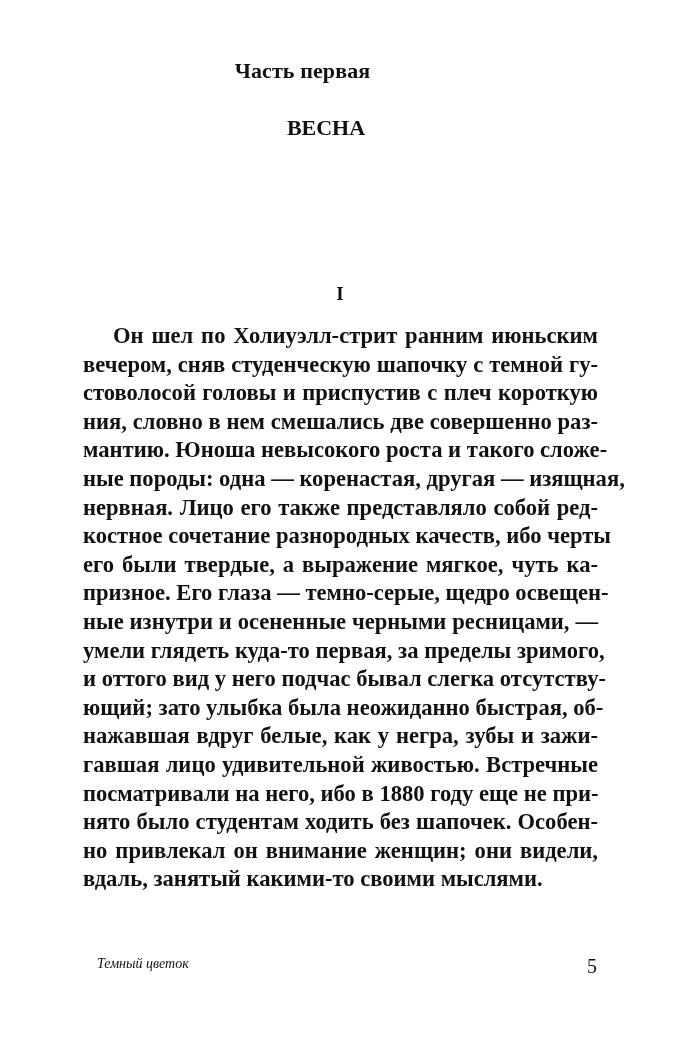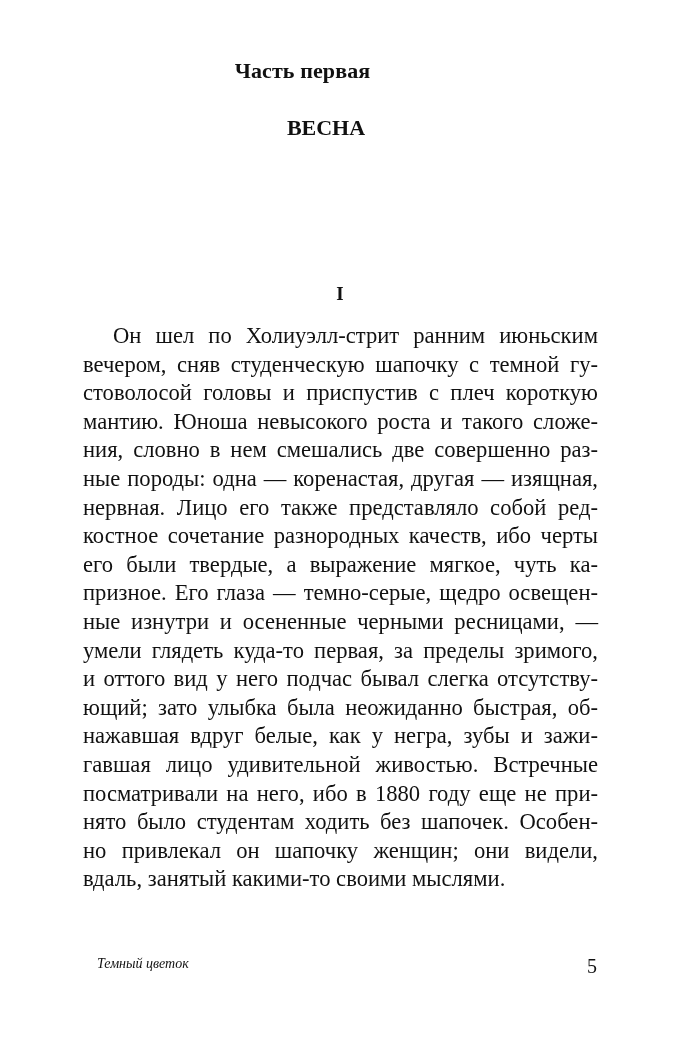--- a/index.html
+++ b/index.html
@@ -52,20 +52,21 @@
       width: 515px;
       font-size: 22.6px;
       line-height: 28.6px;
     }
     .line {
       display: block;
       white-space: nowrap;
       text-align: justify;
       text-align-last: justify;
       height: 28.6px;
+      font-weight: bold;
     }
     .line.indent { padding-left: 30px; }
     .line.last { text-align-last: left; }
     .footer-title {
       position: absolute;
       top: 956px;
       left: 97px;
       font-style: italic;
       font-size: 14px;
     }
@@ -81,34 +82,34 @@
 
 <div class="page">
   <div class="part-title">Часть первая</div>
   <div class="section-title">ВЕСНА</div>
   <div class="chapter-num">I</div>
 
   <div class="body-text">
     <span class="line indent">Он шел по Холиуэлл-стрит ранним июньским</span>
     <span class="line">вечером, сняв студенческую шапочку с темной гу-</span>
     <span class="line">стоволосой головы и приспустив с плеч короткую</span>
+    <span class="line">ния, словно в нем смешались две совершенно раз-</span>
     <span class="line">мантию. Юноша невысокого роста и такого сложе-</span>
-    <span class="line">ния, словно в нем смешались две совершенно раз-</span>
     <span class="line">ные породы: одна — коренастая, другая — изящная,</span>
     <span class="line">нервная. Лицо его также представляло собой ред-</span>
     <span class="line">костное сочетание разнородных качеств, ибо черты</span>
     <span class="line">его были твердые, а выражение мягкое, чуть ка-</span>
     <span class="line">призное. Его глаза — темно-серые, щедро освещен-</span>
     <span class="line">ные изнутри и осененные черными ресницами, —</span>
     <span class="line">умели глядеть куда-то первая, за пределы зримого,</span>
     <span class="line">и оттого вид у него подчас бывал слегка отсутству-</span>
     <span class="line">ющий; зато улыбка была неожиданно быстрая, об-</span>
     <span class="line">нажавшая вдруг белые, как у негра, зубы и зажи-</span>
     <span class="line">гавшая лицо удивительной живостью. Встречные</span>
     <span class="line">посматривали на него, ибо в 1880 году еще не при-</span>
     <span class="line">нято было студентам ходить без шапочек. Особен-</span>
-    <span class="line">но привлекал он шапочку женщин; они видели,</span>
+    <span class="line">но привлекал он внимание женщин; они видели,</span>
     <span class="line last">вдаль, занятый какими-то своими мыслями.</span>
   </div>
 
   <div class="footer-title">Темный цветок</div>
   <div class="footer-page">5</div>
 </div>
 
 </body></html>

